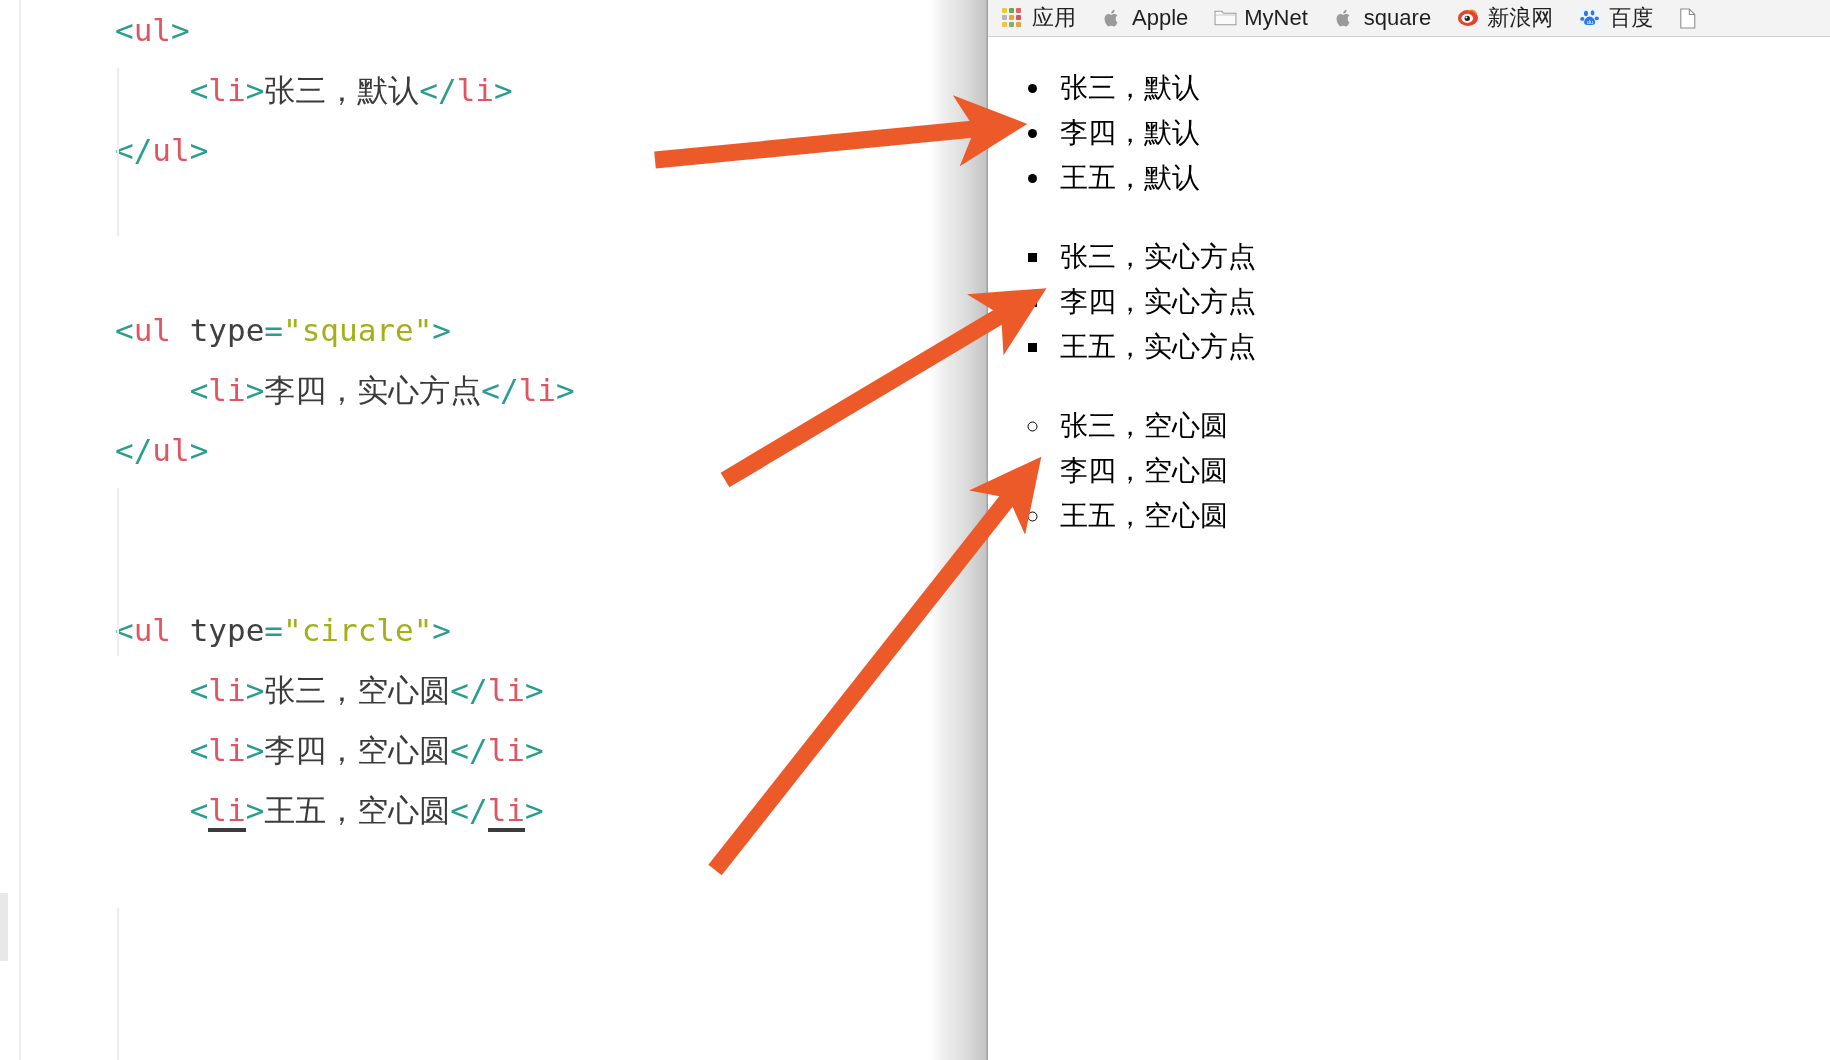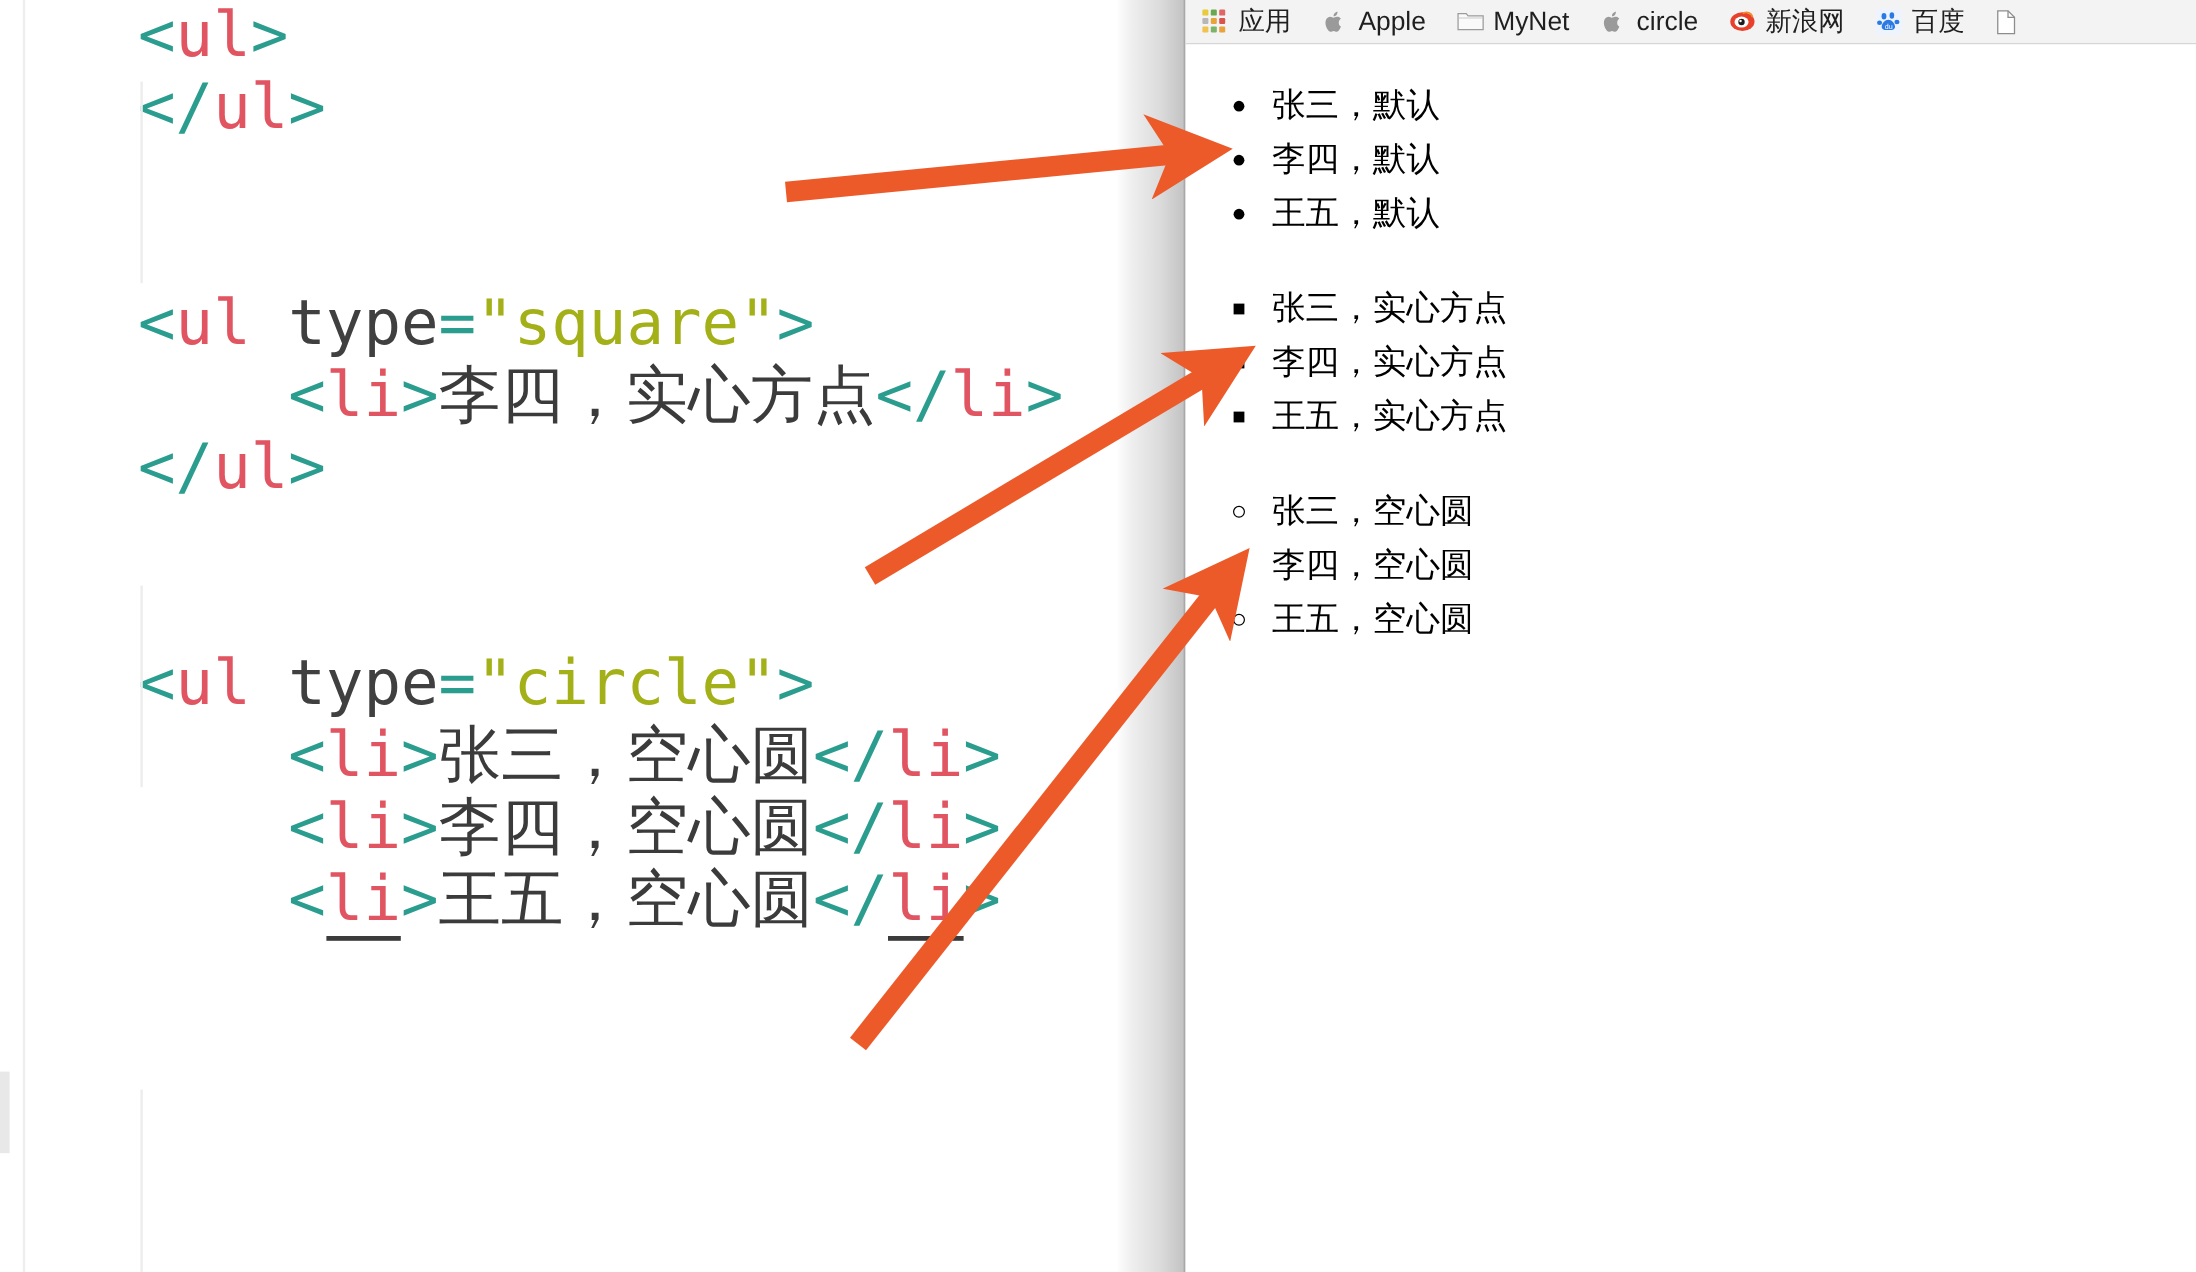--- a/index.html
+++ b/index.html
@@ -53,21 +53,21 @@
     left: 0; top: 0;
     width: 988px;
     padding: 0;
   }
   .code-line {
     position: relative;
     height: 60px;
     line-height: 60px;
     white-space: pre;
     font-family: "DejaVu Sans Mono", "Liberation Mono", monospace;
-    font-size: 52px;
+    font-size: 31px;
     color: #3b3b3b;
     padding-left: 115px;
   }
   .code-line.blank { height: 60px; }
 
   
   .indent-guide {
     position: absolute;
     width: 2px;
     background: #ededed;
@@ -176,20 +176,21 @@
 
   <div id="editor-pane">
 
     <div id="editor-scrollbar">
       <div id="editor-scrollbar-thumb"></div>
     </div>
     <div id="editor-gutter-line"></div>
 
     <div id="code-area">
         <div class="code-line"><span class="tok-bracket">&lt;</span><span class="tok-tag">ul</span><span class="tok-bracket">&gt;</span></div>
+        <div class="code-line"><span class="tok-text">    </span><span class="tok-bracket">&lt;</span><span class="tok-tag">li</span><span class="tok-bracket">&gt;</span><span class="tok-text">张三，默认</span><span class="tok-bracket">&lt;/</span><span class="tok-tag">li</span><span class="tok-bracket">&gt;</span></div>
         <div class="code-line"><span class="tok-bracket">&lt;/</span><span class="tok-tag">ul</span><span class="tok-bracket">&gt;</span></div>
         <div class="code-line blank"></div>
         <div class="code-line blank"></div>
         <div class="code-line"><span class="tok-bracket">&lt;</span><span class="tok-tag">ul</span><span class="tok-text"> </span><span class="tok-attr">type</span><span class="tok-eq">=</span><span class="tok-str">"square"</span><span class="tok-bracket">&gt;</span></div>
         <div class="code-line"><span class="tok-text">    </span><span class="tok-bracket">&lt;</span><span class="tok-tag">li</span><span class="tok-bracket">&gt;</span><span class="tok-text">李四，实心方点</span><span class="tok-bracket">&lt;/</span><span class="tok-tag">li</span><span class="tok-bracket">&gt;</span></div>
         <div class="code-line"><span class="tok-bracket">&lt;/</span><span class="tok-tag">ul</span><span class="tok-bracket">&gt;</span></div>
         <div class="code-line blank"></div>
         <div class="code-line blank"></div>
         <div class="code-line"><span class="tok-bracket">&lt;</span><span class="tok-tag">ul</span><span class="tok-text"> </span><span class="tok-attr">type</span><span class="tok-eq">=</span><span class="tok-str">"circle"</span><span class="tok-bracket">&gt;</span></div>
         <div class="code-line"><span class="tok-text">    </span><span class="tok-bracket">&lt;</span><span class="tok-tag">li</span><span class="tok-bracket">&gt;</span><span class="tok-text">张三，空心圆</span><span class="tok-bracket">&lt;/</span><span class="tok-tag">li</span><span class="tok-bracket">&gt;</span></div>
@@ -232,21 +233,21 @@
           <span class="bm-icon"><svg viewBox="0 0 24 20" width="23" height="19">
               <path fill="#fafafa" stroke="#9b9b9b" stroke-width="1.1" d="M1 3.5h7.2l1.6 2.1H23v12H1z"></path>
               <path fill="none" stroke="#c9c9c9" stroke-width="1" d="M1.6 7.4h21"></path>
             </svg></span>
           <span class="bm-label">MyNet</span>
         </div>
         <div class="bookmark">
           <span class="bm-icon"><svg viewBox="0 0 24 24" width="20" height="22">
               <path fill="#9a9a9a" d="M16.4 12.7c0-2.4 2-3.6 2.1-3.6-1.1-1.7-2.9-1.9-3.6-1.9-1.5-.2-3 .9-3.8.9-.8 0-2-.9-3.2-.9-1.7 0-3.2 1-4 2.5-1.7 3-.4 7.5 1.2 9.9.8 1.2 1.8 2.5 3 2.5 1.2 0 1.7-.8 3.1-.8 1.4 0 1.9.8 3.1.8 1.3 0 2.1-1.2 2.9-2.4.9-1.4 1.3-2.7 1.3-2.8-.1 0-2.1-.9-2.1-3.2zM14.1 5.3c.7-.8 1.1-2 1-3.1-1 0-2.2.7-2.9 1.5-.6.7-1.2 1.9-1 3 1.1.1 2.2-.6 2.9-1.4z"></path>
             </svg></span>
-          <span class="bm-label">circle</span>
+          <span class="bm-label">square</span>
         </div>
         <div class="bookmark">
           <span class="bm-icon"><svg viewBox="0 0 24 24" width="22" height="22">
               <ellipse cx="12" cy="12" rx="11" ry="8.6" fill="#e8402a"></ellipse>
               <ellipse cx="11.2" cy="12.4" rx="6.4" ry="5" fill="#ffffff"></ellipse>
               <circle cx="11.2" cy="12.4" r="2.9" fill="#1c1c1c"></circle>
               <circle cx="10.3" cy="11.4" r="1.1" fill="#ffffff"></circle>
               <path d="M13 4.2c3.5-1.6 7.3.2 8 3.1" stroke="#f28b2a" stroke-width="1.7" fill="none" stroke-linecap="round"></path>
             </svg></span>
           <span class="bm-label">新浪网</span>

